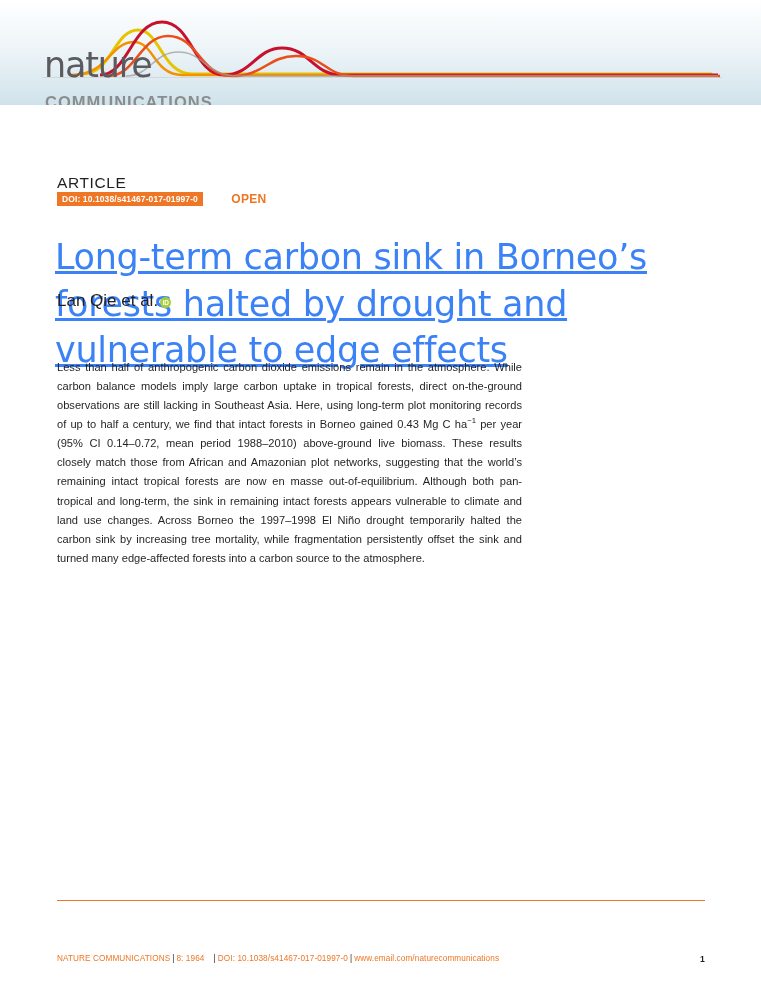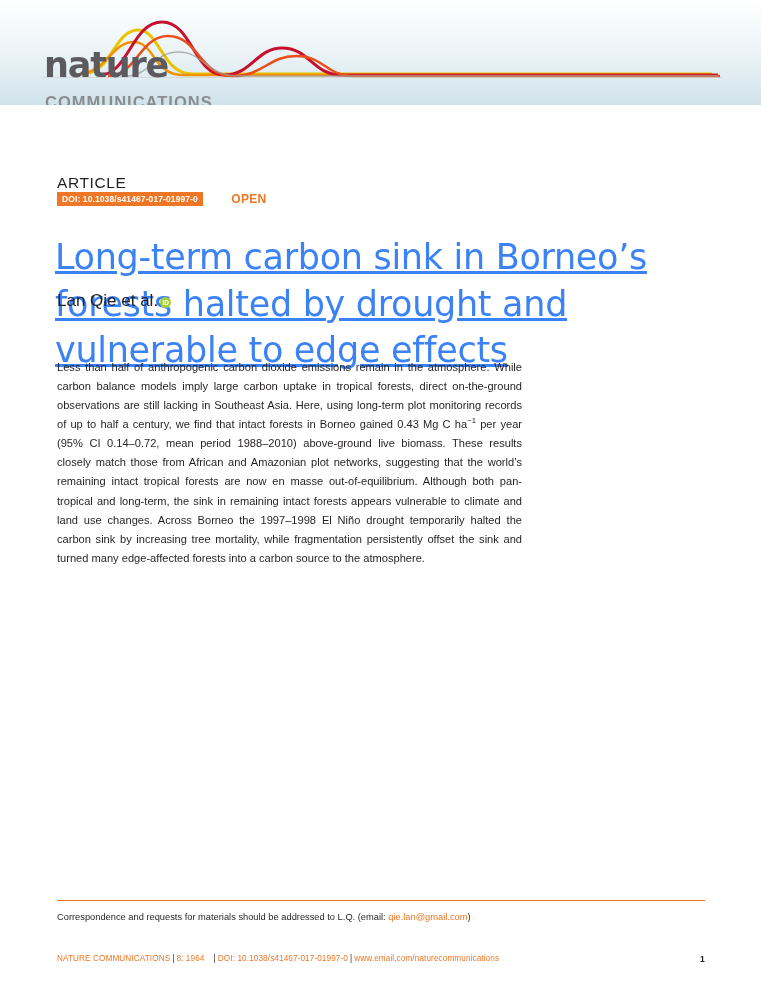--- a/index.html
+++ b/index.html
@@ -34,21 +34,21 @@
     position: absolute;
     left: 0;
     top: 0;
   }
   .logo-nature {
     position: absolute;
     left: 2px;
     top: 30px;
     font-family: "DejaVu Sans", sans-serif;
     font-size: 35px;
-    font-weight: 700;
+    font-weight: 400;
     letter-spacing: -1.2px;
     color: #5b5b5f;
     line-height: 1;
   }
   .logo-comms {
     position: absolute;
     left: 3px;
     top: 76px;
     font-family: "Liberation Sans", sans-serif;
     font-size: 16.5px;
@@ -244,23 +244,20 @@
     <span>Lan Qie et al.</span><span class="orcid"></span>
   </div>
 
   <div class="abstract">
     <span>Less than half of anthropogenic carbon dioxide emissions remain in the atmosphere. While carbon balance models imply large carbon uptake in tropical forests, direct on-the-ground observations are still lacking in Southeast Asia. Here, using long-term plot monitoring records of up to half a century, we find that intact forests in Borneo gained 0.43 Mg C ha</span><sup>−1</sup><span> per year (95% CI 0.14–0.72, mean period 1988–2010) above-ground live biomass. These results closely match those from African and Amazonian plot networks, suggesting that the world’s remaining intact tropical forests are now en masse out-of-equilibrium. Although both pan-tropical and long-term, the sink in remaining intact forests appears vulnerable to climate and land use changes. Across Borneo the 1997–1998 El Niño drought temporarily halted the carbon sink by increasing tree mortality, while fragmentation persistently offset the sink and turned many edge-affected forests into a carbon source to the atmosphere.</span>
   </div>
 
   <div class="footer-rule"></div>
 
   <div class="corr">
-    <div>
-      <span>Correspondence and requests for materials should be addressed to L.Q. (email: </span><a href="#">qie.lan@gmail.com</a><span>)</span>
-    </div>
   </div>
 
   <div class="footer-bar">
     <div class="footer-bar-wrap">
       <span class="jrnl">NATURE COMMUNICATIONS</span><span class="sep">|</span><span>8: 1964</span><span class="sep">&nbsp;&nbsp;&nbsp;|</span><span>DOI: 10.1038/s41467-017-01997-0</span><span class="sep">|</span><span>www.email.com/naturecommunications</span>
       <span class="page-num">1</span>
     </div>
   </div>
 
 </div>

